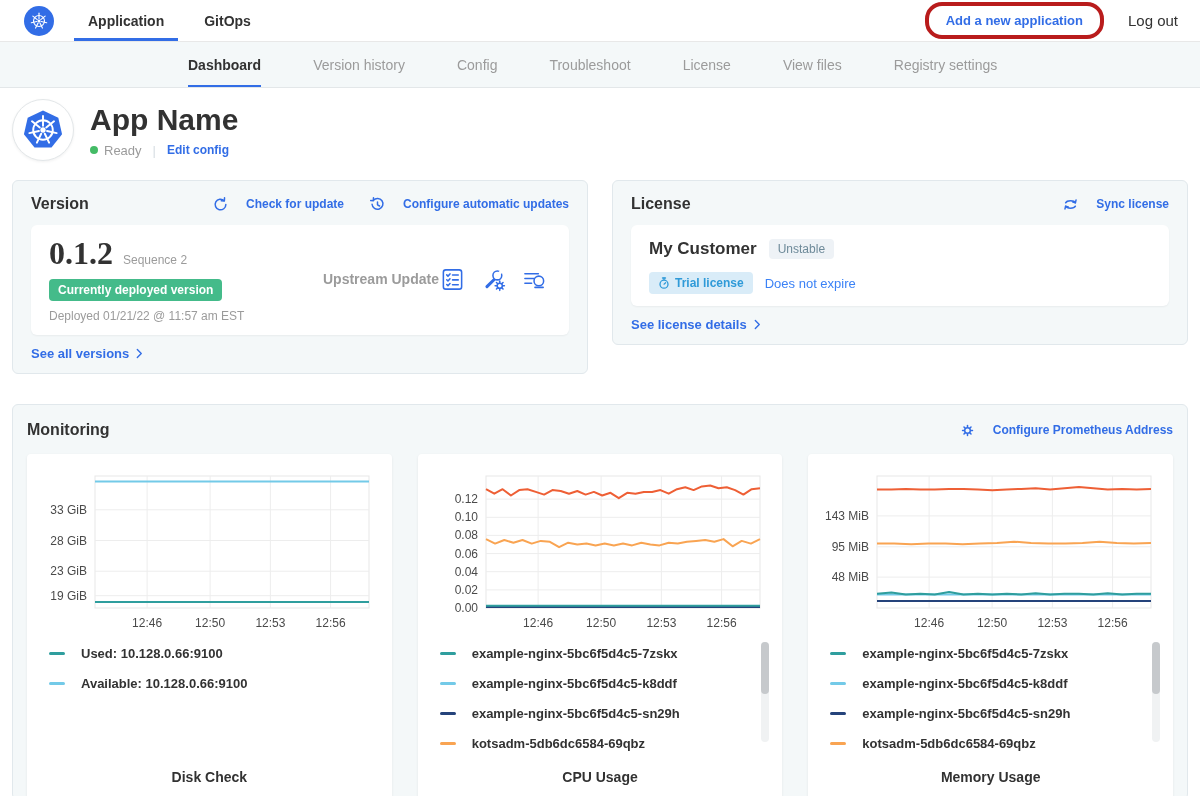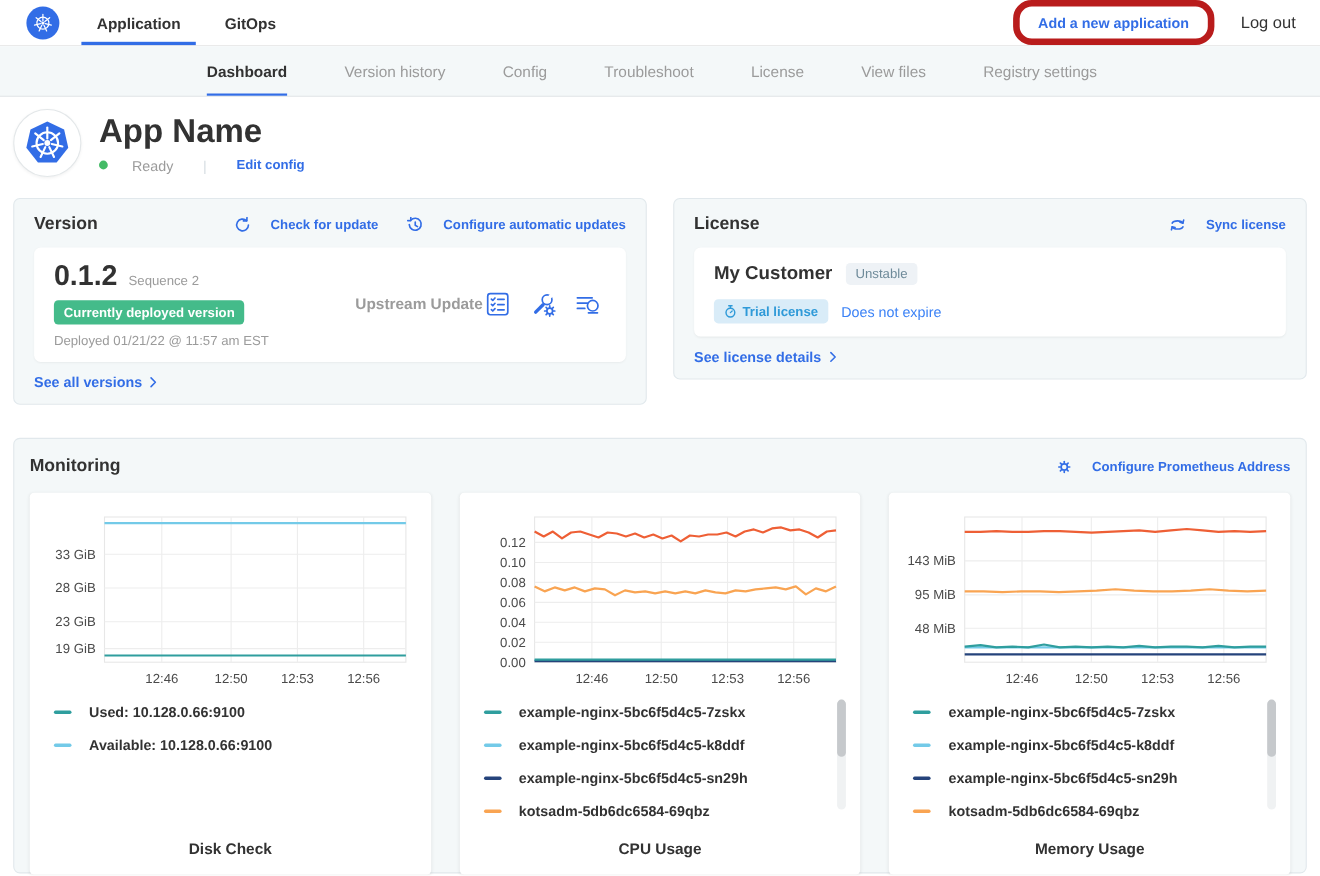--- a/index.html
+++ b/index.html
@@ -13,61 +13,61 @@
             border-bottom:1px solid #e8e8e8; padding:0 22px 0 24px; background:#fff; }
   .nav-left { display:flex; align-items:center; height:100%; }
   .brand { width:30px; height:30px; border-radius:50%; background:#326de6;
            display:flex; align-items:center; justify-content:center; }
   .nav-tabs { display:flex; height:100%; margin-left:34px; gap:40px; }
   .nav-tab { display:flex; align-items:center; font-size:14px; font-weight:700; color:#323232;
              position:relative; cursor:pointer; }
   .nav-tab.active:after { content:""; position:absolute; bottom:0; left:-14px; right:-14px;
              height:3px; background:#326de6; }
   .nav-right { display:flex; align-items:center; gap:24px; }
-  .btn-add { border:6px solid #b91c1c; color:#326de6; background:#fff; border-radius:17px;
+  .btn-add { border:4px solid #b91c1c; color:#326de6; background:#fff; border-radius:17px;
              font-size:13px; font-weight:700; padding:7px 17px; cursor:pointer;
              font-family:"Liberation Sans",sans-serif; }
   .logout { font-size:15px; color:#323232; cursor:pointer; }
 
   
   .subnav { height:46px; background:#f4f8f9; border-bottom:1px solid #e3e7e9;
             display:flex; align-items:stretch; padding-left:188px; gap:52px; }
   .subtab { display:flex; align-items:center; font-size:14px; color:#9b9b9b;
             position:relative; cursor:pointer; }
   .subtab.active { color:#323232; font-weight:700; }
   .subtab.active:after { content:""; position:absolute; bottom:0; left:0; right:0;
             height:2px; background:#326de6; }
 
   
   .app-header { display:flex; align-items:center; height:84px; padding-left:12px; }
   .app-icon { width:62px; height:62px; border-radius:50%; background:#fff;
               border:1px solid #e3e7e9; box-shadow:0 1px 3px rgba(0,0,0,.06);
               display:flex; align-items:center; justify-content:center; }
   .app-info { margin-left:16px; }
   .app-name { font-size:30px; font-weight:700; }
-  .status-row { display:flex; align-items:center; margin-top:6px;gap:16px; }
+  .status-row { display:flex; align-items:center; margin-top:6px; }
   .dot { width:8px; height:8px; border-radius:50%; background:#44bb66; margin-right:6px; }
   .status-text { color:#9b9b9b; font-size:13px; }
   .pipe { color:#d6dde2; margin:0 11px; font-size:13px; }
   .blue-link { color:#326de6; font-weight:700; font-size:12px; cursor:pointer; }
 
   
   .cards-row { display:flex; gap:24px; margin:8px 12px 0; align-items:flex-start; }
   .panel { flex:1; background:#f4f8f9; border:1px solid #e1e8ec; border-radius:6px; padding:12px 18px 12px; }
   .panel-head { display:flex; align-items:center; justify-content:space-between; height:22px; }
   .panel-title { font-size:16px; font-weight:700; }
   .head-links { display:flex; gap:26px; align-items:center; }
   .icon-link { display:flex; align-items:center; gap:18px; font-size:12px; font-weight:700;
                color:#326de6; cursor:pointer; }
   .inner-card { background:#fff; border-radius:6px; margin-top:10px; padding:10px 18px 12px;
                 box-shadow:0 1px 2px rgba(0,0,0,.05); }
   .version-inner { display:flex; align-items:center; }
   .version-left { width:252px; }
   .vrow { display:flex; align-items:baseline; }
-  .vnum { font-size:26px; font-weight:700; }
+  .vnum { font-size:32px; font-weight:700;font-family:Liberation Serif, serif; }
   .vseq { font-size:12px; color:#9b9b9b; margin-left:10px; }
   .vbadge { display:inline-block; background:#44bb8a; color:#fff; font-size:12px; font-weight:700;
             padding:4px 9px; border-radius:4px; margin-top:7px; }
   .vdeployed { font-size:12px; color:#9b9b9b; margin-top:8px; }
   .vsource { flex:1; font-size:14px; font-weight:700; color:#9b9b9b; padding-left:22px; }
   .vicons { display:flex; gap:16px; align-items:center; padding-right:4px; }
   .vicons svg { cursor:pointer; }
   .panel-foot { margin-top:11px; display:flex; align-items:center; gap:7px; cursor:pointer; }
   .panel-foot .blue-link { font-size:13px; }
 

